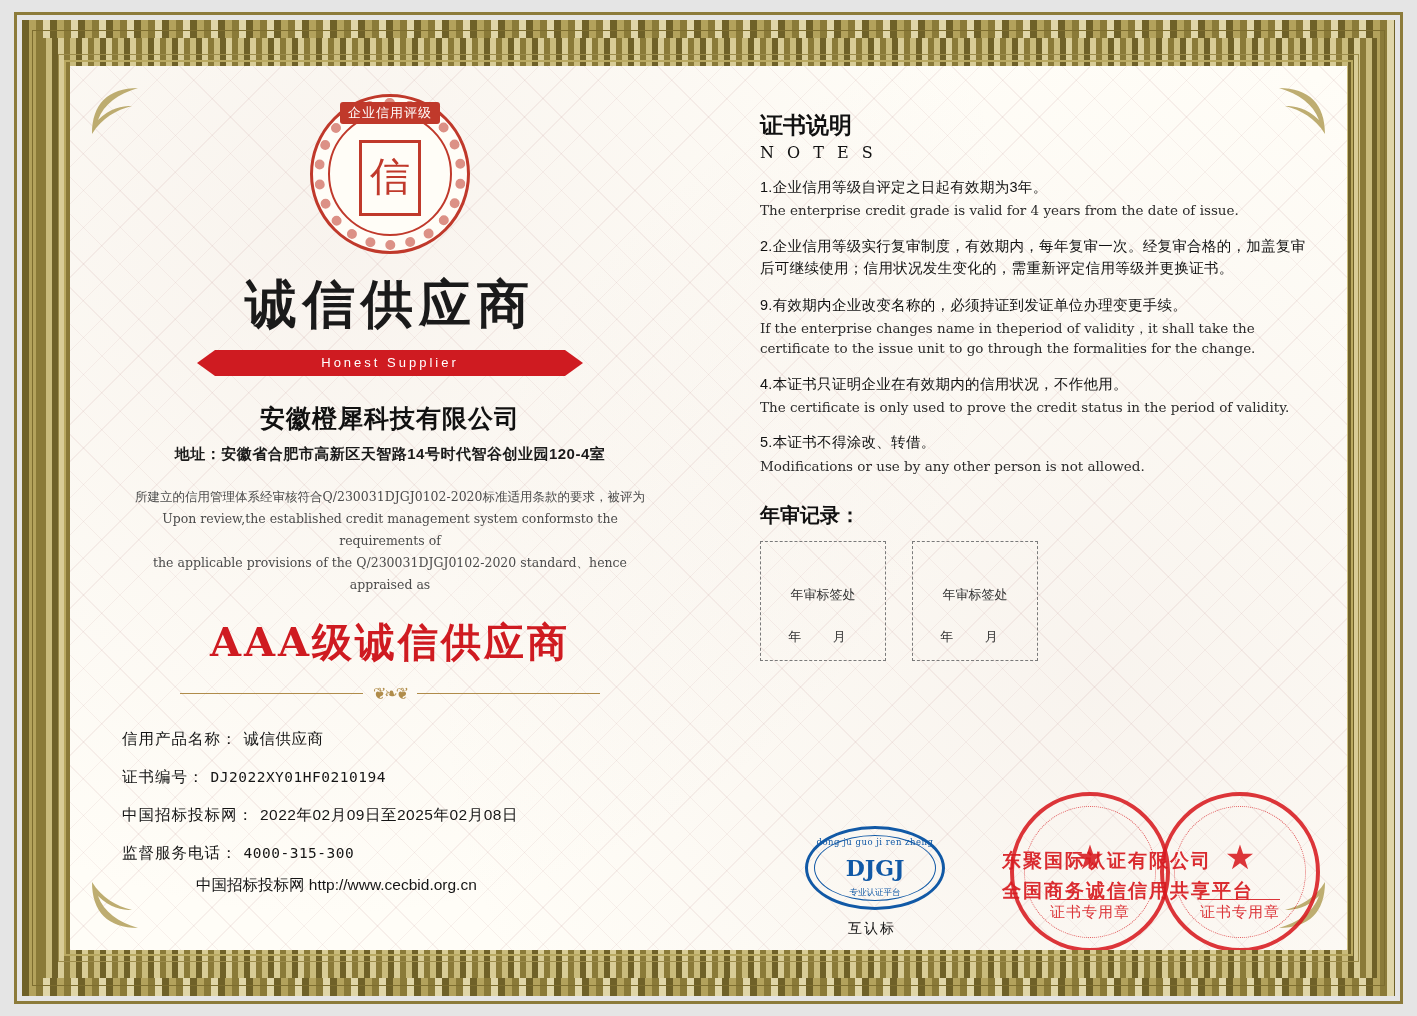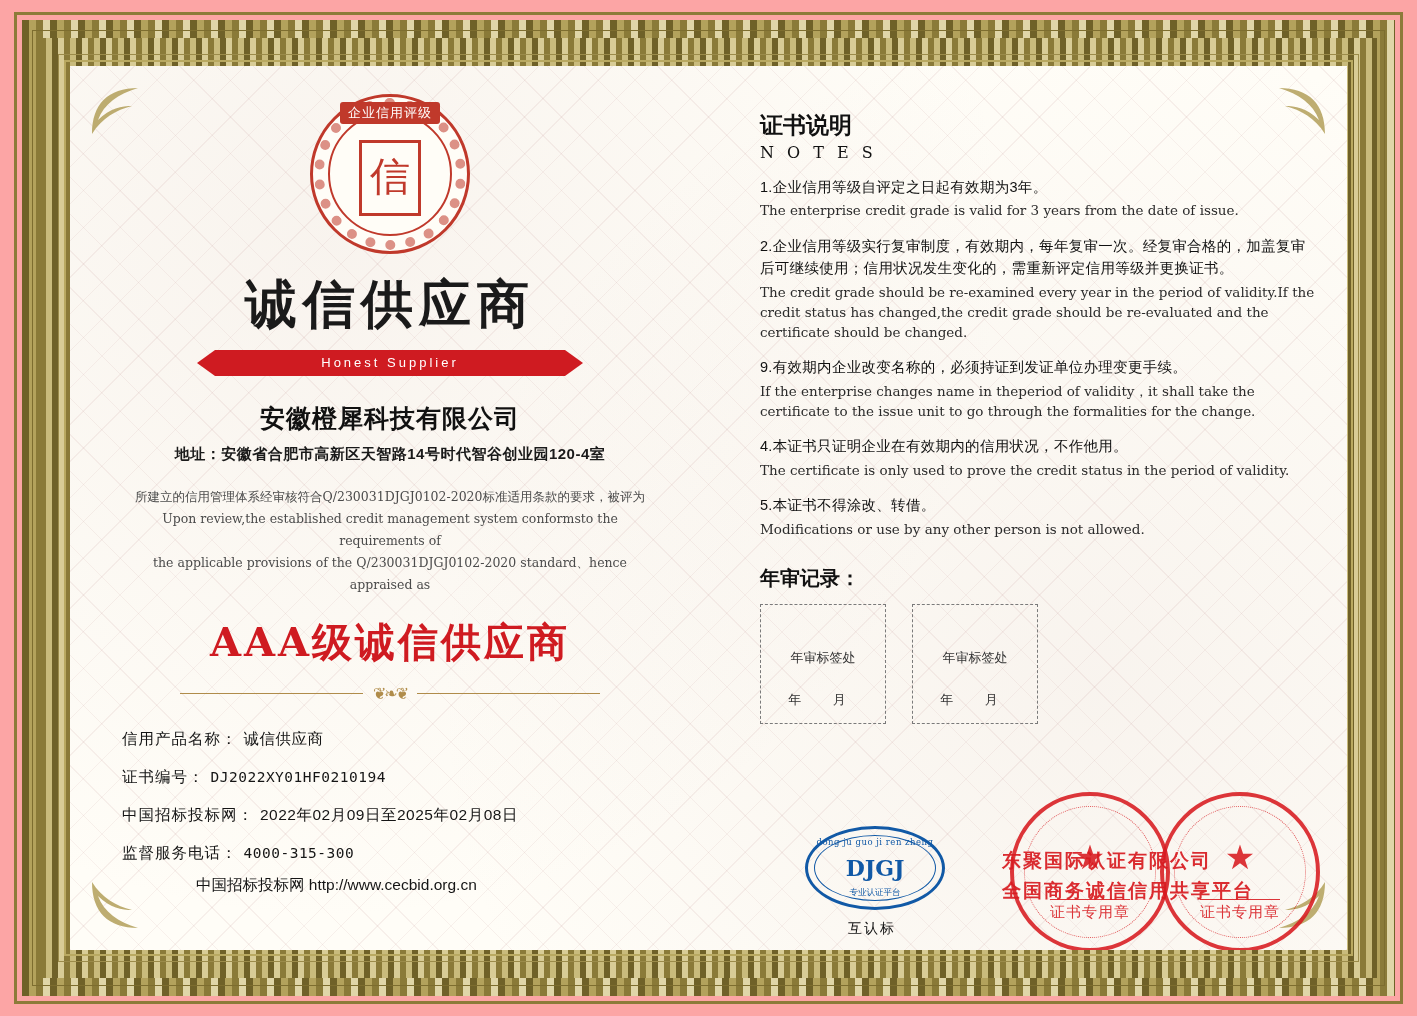--- a/index.html
+++ b/index.html
@@ -10,21 +10,21 @@
   body {
     width: 1417px;
     height: 1016px;
     font-family: "Liberation Sans", sans-serif;
     overflow: hidden;
   }
   .cert {
     position: relative;
     width: 1417px;
     height: 1016px;
-    background: #fca5a5;
+    background: #e5e5e5;
     box-sizing: border-box;
   }
   
   .border-outer {
     position: absolute;
     left: 14px; top: 12px; right: 14px; bottom: 12px;
     border: 3px solid #8c7b3a;
     box-sizing: border-box;
   }
   .border-band {
@@ -486,25 +486,24 @@
         <div class="field-sub">中国招标投标网  http://www.cecbid.org.cn</div>
       </div>
     </div>
 
     <div class="right">
       <div class="notes-title-cn">证书说明</div>
       <div class="notes-title-en">N O T E S</div>
 
       <div class="note">
         <div class="cn">1.企业信用等级自评定之日起有效期为3年。</div>
-        <div class="en">The enterprise credit grade is valid for 3 years from the date of issue.</div>
+        <div class="en">The enterprise credit grade is valid for 4 years from the date of issue.</div>
       </div>
       <div class="note">
         <div class="cn">2.企业信用等级实行复审制度，有效期内，每年复审一次。经复审合格的，加盖复审后可继续使用；信用状况发生变化的，需重新评定信用等级并更换证书。</div>
-        <div class="en">The credit grade should be re-examined every year in the period of validity.If the credit status has changed,the credit grade should be re-evaluated and the certificate should be  changed.</div>
       </div>
       <div class="note">
         <div class="cn">9.有效期内企业改变名称的，必须持证到发证单位办理变更手续。</div>
         <div class="en">If the enterprise changes name in theperiod of validity，it shall take the certificate to the issue unit to go through the formalities for the change.</div>
       </div>
       <div class="note">
         <div class="cn">4.本证书只证明企业在有效期内的信用状况，不作他用。</div>
         <div class="en">The certificate is only used to prove the credit status in the period of validity.</div>
       </div>
       <div class="note">

